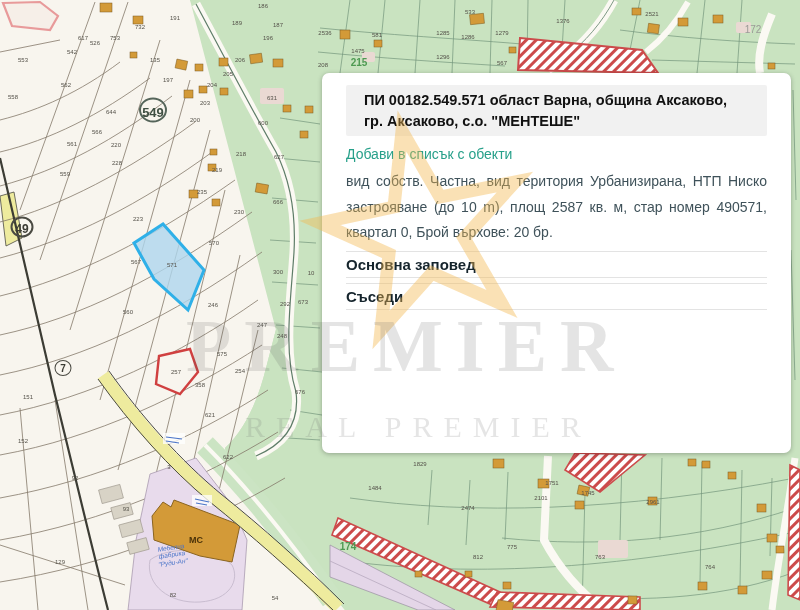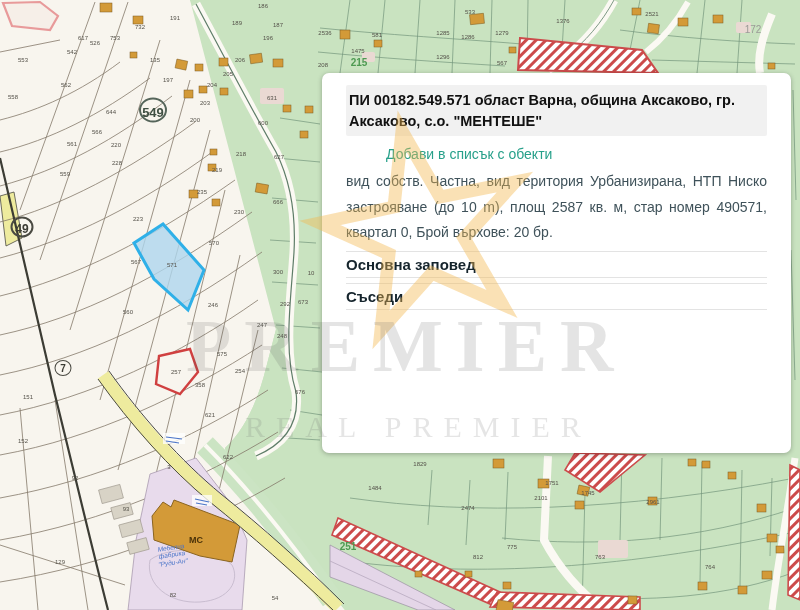--- a/index.html
+++ b/index.html
@@ -24,24 +24,24 @@
           transform:translate(-50%,-50%) rotate(-8deg);}
 
   
   #popup{position:absolute;left:322px;top:73px;width:469px;height:380px;background:#fff;
          border-radius:7px;box-shadow:0 1px 5px rgba(0,0,0,.28);z-index:20;box-sizing:border-box;}
   .phead{background:#d8ecd9;border-radius:7px 7px 0 0;height:45px;display:flex;
          align-items:center;padding:0 24px;font-size:15px;color:#2d2d2d;}
   .pclose{margin-left:auto;font-size:19px;font-weight:bold;color:#3c3c3c;cursor:pointer;
           line-height:1;background:none;border:none;padding:0;font-family:inherit;}
   .pbody{padding:12px 24px 0 24px;}
-  .ptitle{background:#f1f1f1;border-radius:2px;padding:5px 3px;font-weight:bold;
+  .ptitle{background:#f1f1f1;border-radius:2px;padding:5px 18px;font-weight:bold;
           font-size:14.5px;line-height:1.42;color:#111;}
   .plink{display:inline-block;margin-top:10px;color:#27a08a;font-size:14px;
-         text-decoration:none;cursor:pointer;margin-left:40px;}
+         text-decoration:none;cursor:pointer;}
   .ptext{margin:6px 0 0 0;font-size:14px;line-height:25.5px;color:#3f525a;text-align:justify;}
   .psection{margin-top:5px;padding:4px 0;border-top:1px solid #e3e3e3;border-bottom:1px solid #e3e3e3;
             font-weight:bold;font-size:15px;color:#15242c;}
 
   
   #wm{position:absolute;left:0;top:12px;width:800px;height:610px;z-index:30;pointer-events:none;}
   .wm1{position:absolute;left:186px;top:292px;font-family:"Liberation Serif",serif;
        font-weight:bold;font-size:74px;letter-spacing:13px;color:rgba(90,90,90,0.16);}
   .wm2{position:absolute;left:245px;top:398px;font-family:"Liberation Serif",serif;
        font-size:30px;letter-spacing:11px;color:rgba(110,110,110,0.18);}
@@ -254,21 +254,21 @@
     <rect x="192" y="495" width="20" height="11" fill="#ffffff" opacity="0.75"></rect>
     <path stroke="#4a74c8" stroke-width="1.2" fill="none" d="M195,499 l14,3 M196,503 l11,2"></path>
   </g>
 </svg>
 
 <div id="map-labels">
     <span class="ml k-c1" style="left: 153px; top: 110px;">549</span>
     <span class="ml k-c2" style="left: 22px; top: 227px;">49</span>
     <span class="ml k-c3" style="left: 63px; top: 368px;">7</span>
     <span class="ml k-g" style="left: 359px; top: 63px;">215</span>
-    <span class="ml k-g" style="left: 348px; top: 547px;">251</span>
+    <span class="ml k-g" style="left: 348px; top: 547px;">174</span>
     <span class="ml k-gr" style="left: 753px; top: 30px;">172</span>
     <span class="ml k-p" style="left: 323px; top: 65px;">208</span>
     <span class="ml k-p" style="left: 72px; top: 52px;">542</span>
     <span class="ml k-p" style="left: 66px; top: 85px;">562</span>
     <span class="ml k-p" style="left: 23px; top: 60px;">553</span>
     <span class="ml k-p" style="left: 13px; top: 97px;">558</span>
     <span class="ml k-p" style="left: 72px; top: 144px;">561</span>
     <span class="ml k-p" style="left: 97px; top: 132px;">566</span>
     <span class="ml k-p" style="left: 65px; top: 174px;">559</span>
     <span class="ml k-p" style="left: 117px; top: 163px;">228</span>

